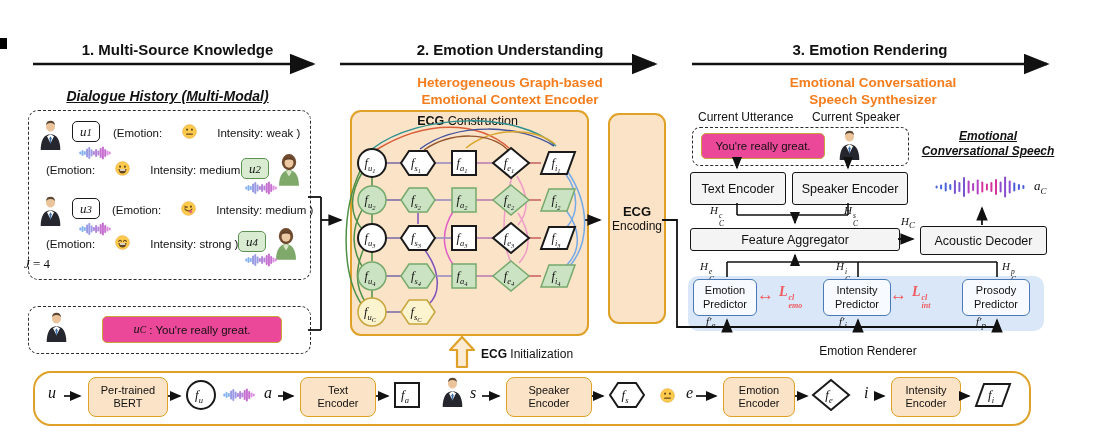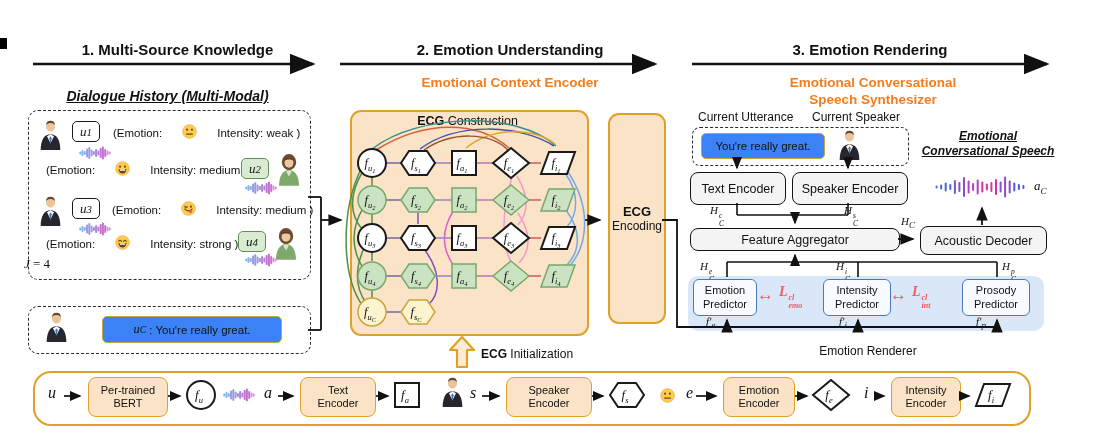--- a/index.html
+++ b/index.html
@@ -5,26 +5,26 @@
   html,body{margin:0;padding:0;background:#fff;}
   #fig{position:relative;width:1107px;height:445px;background:#fff;
        font-family:"Liberation Sans","DejaVu Sans",sans-serif;color:#111;overflow:hidden;}
   .abs{position:absolute;}
   .ctr{text-align:center;}
   .hdr{font-size:15px;font-weight:bold;}
   .sub-orange{font-size:13.5px;font-weight:bold;color:#F57D1E;line-height:1.25;}
   .ital-head{font-size:14px;font-weight:bold;font-style:italic;text-decoration:underline;}
   .dashbox{border:1.7px dashed #2b2b2b;border-radius:10px;background:#fff;}
   .peach{background:#FBE3C7;border:2px solid #DFA128;border-radius:11px;}
-  .graybox{background:#F4F4F4;border:1.7px solid #141414;border-radius:8px;
+  .graybox{background:#F4F4F4;border:1.7px solid #141414;border-radius:3px;
            display:flex;align-items:center;justify-content:center;font-size:12.5px;}
   .ubox{background:#fff;border:1.5px solid #1a1a1a;border-radius:5px;padding:0 7px;height:19px;
         display:inline-flex;align-items:center;font-size:13px;}
   .ubox.green{background:#D9ECD2;border-color:#5E9154;}
-  .ybox{background:#3b82f6;border:1.5px solid #C9A63C;border-radius:5px;
+  .ybox{background:#ec4899;border:1.5px solid #C9A63C;border-radius:5px;
         display:flex;align-items:center;justify-content:center;font-size:11.5px;}
   .rowtext{display:inline-flex;align-items:center;gap:20px;font-size:11.5px;white-space:nowrap;}
   .math{font-family:"Liberation Serif","DejaVu Serif",serif;font-style:italic;}
   .math sub{font-size:9px;font-style:italic;}
   .msmall{font-size:11px;}
   .ss{display:inline-flex;flex-direction:column;justify-content:space-between;height:14px;
       font-size:7.5px;line-height:1;vertical-align:-4px;margin-left:1px;font-style:italic;}
   .hlbl{font-size:11px;}
   .panel{background:#D9E7F8;border-radius:10px;}
   .pred{background:#F7FAFE;border:1.6px solid #4A7AB5;border-radius:6px;font-size:11px;line-height:1.25;
@@ -45,20 +45,21 @@
 
 <div id="fig">
 
   <div class="abs" style="left:0;top:38px;width:7px;height:11px;background:#000"></div>
 
   <div class="abs hdr ctr" style="left:60px;top:41px;width:235px">1. Multi-Source Knowledge</div>
   <div class="abs hdr ctr" style="left:395px;top:41px;width:230px">2. Emotion Understanding</div>
   <div class="abs hdr ctr" style="left:770px;top:41px;width:200px">3. Emotion Rendering</div>
 
   <div class="abs sub-orange ctr" style="left:400px;top:75px;width:220px">
+    <div>Heterogeneous Graph-based</div>
     <div>Emotional Context Encoder</div>
   </div>
   <div class="abs sub-orange ctr" style="left:763px;top:75px;width:220px">
     <div>Emotional Conversational</div>
     <div>Speech Synthesizer</div>
   </div>
 
   <div class="abs ital-head ctr" style="left:40px;top:88px;width:255px">Dialogue History (Multi-Modal)</div>
 
   <div class="abs dashbox" style="left:28px;top:110px;width:281px;height:168px"></div>

